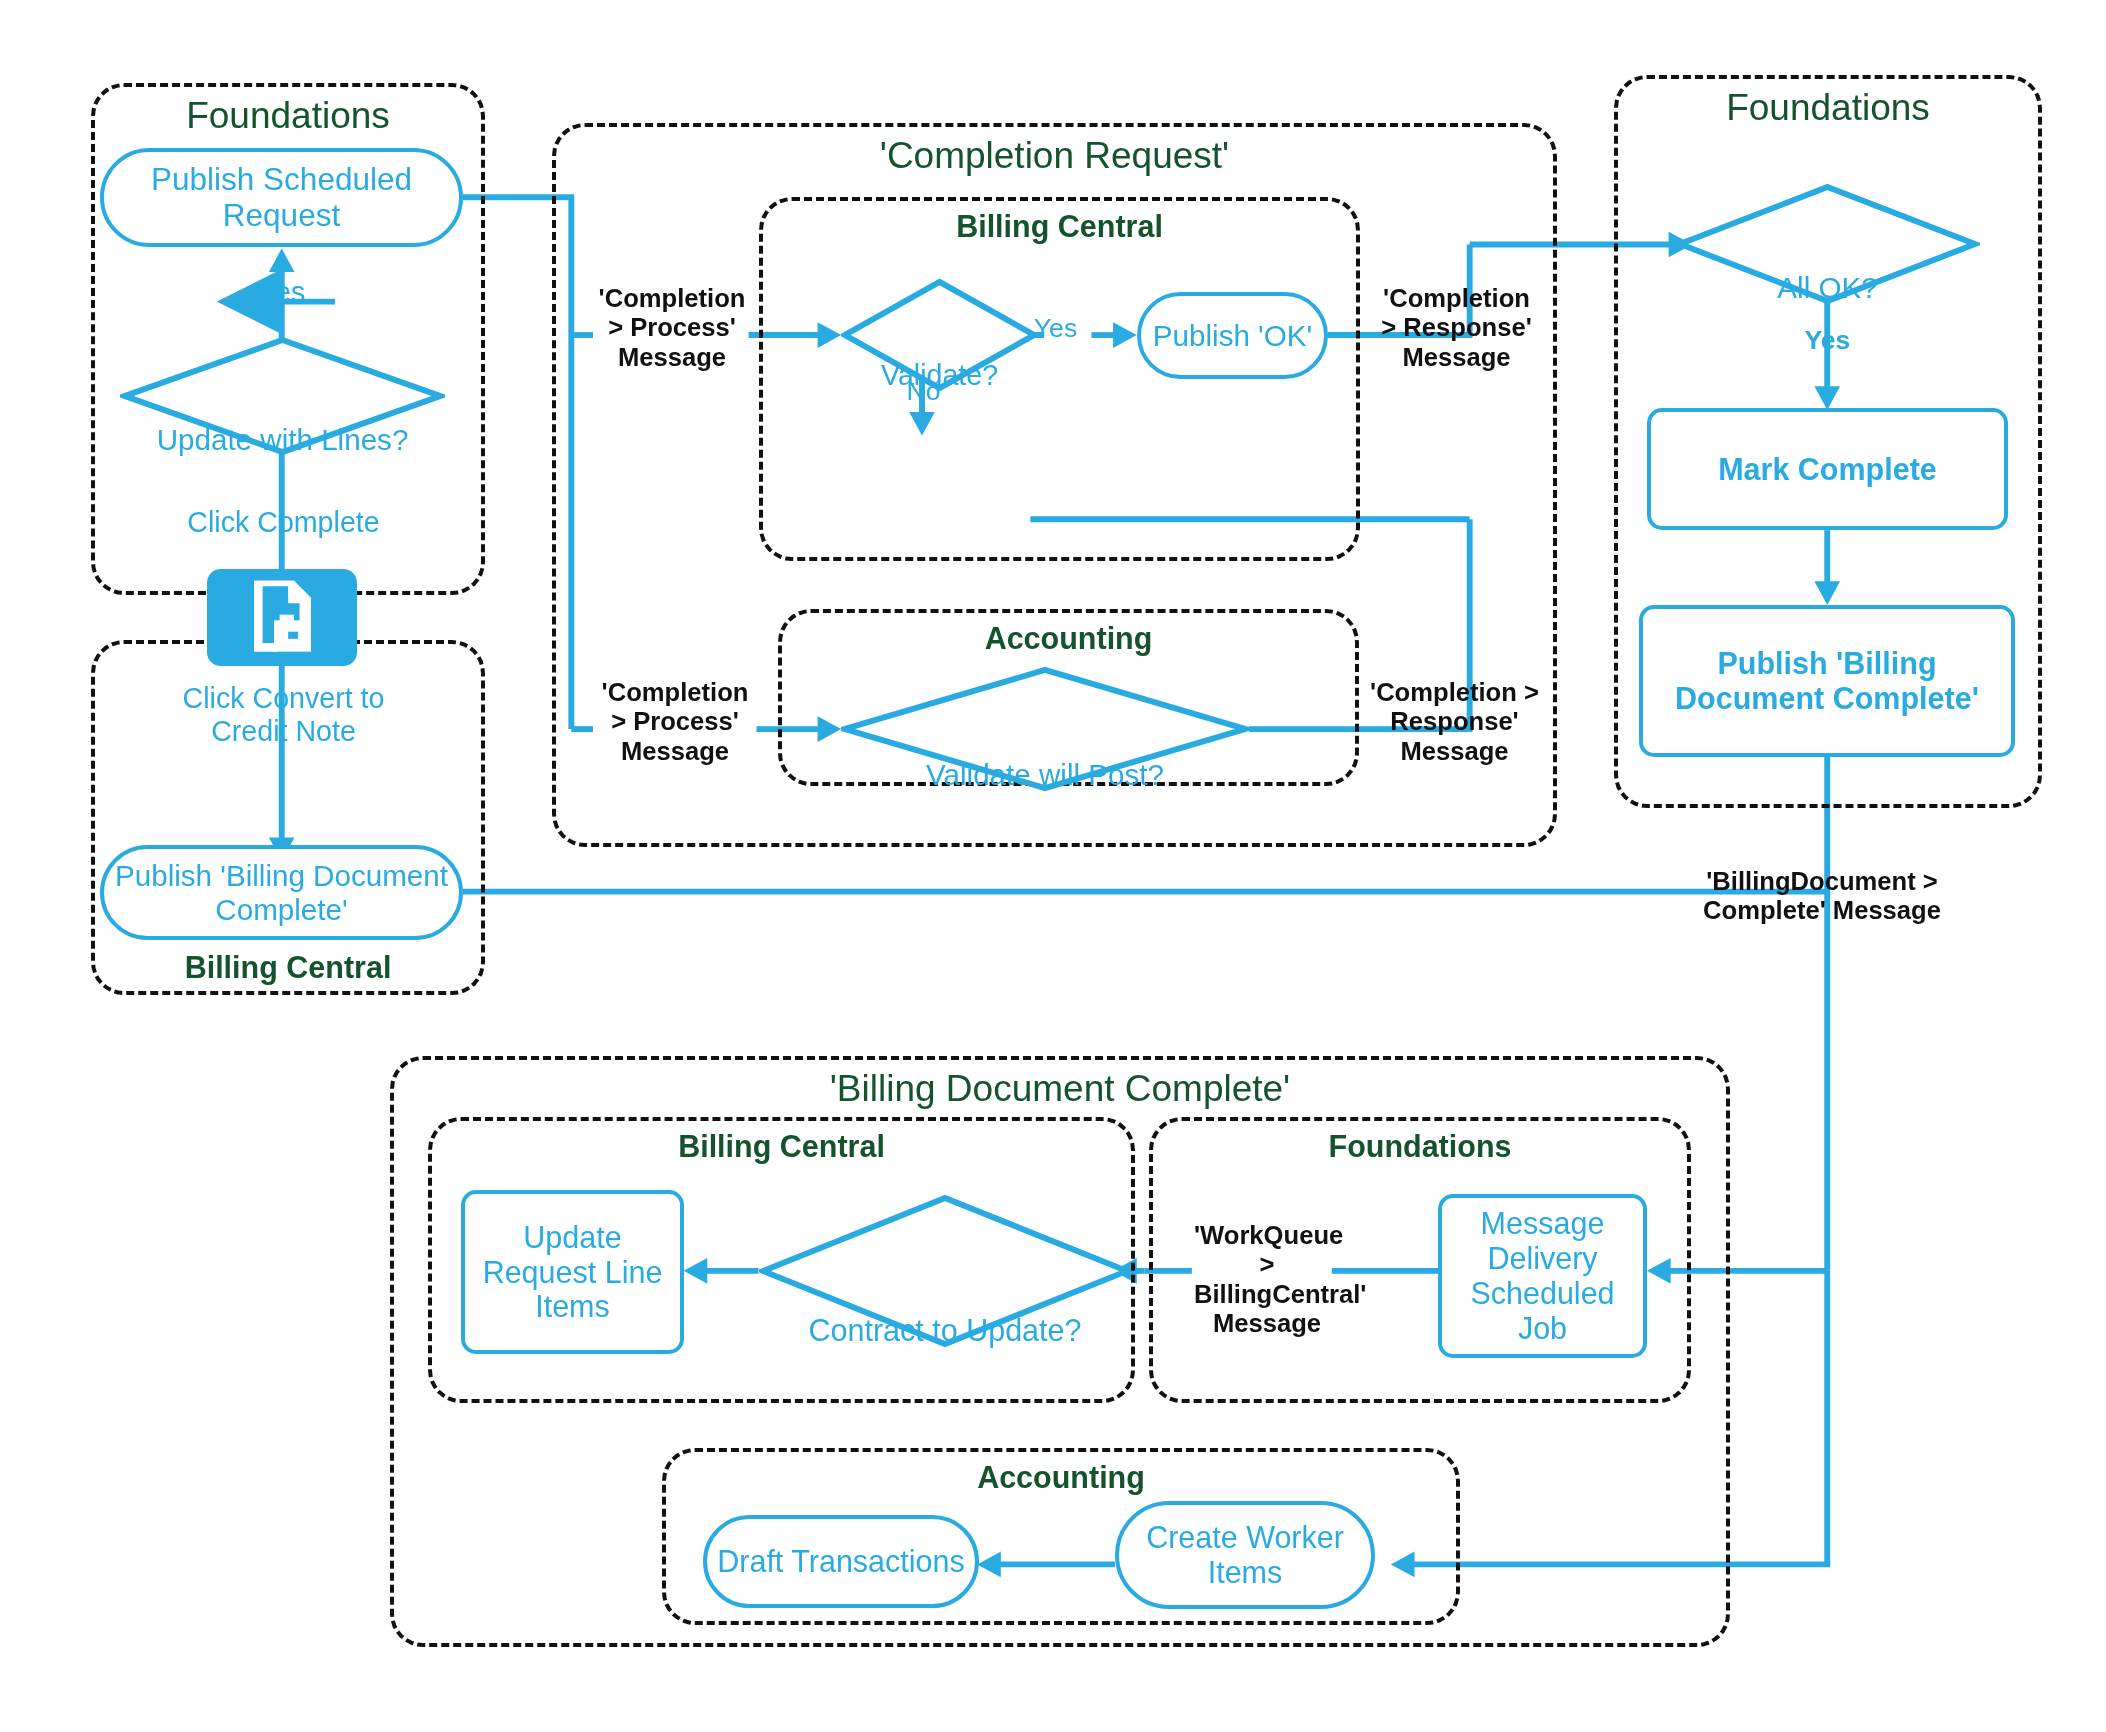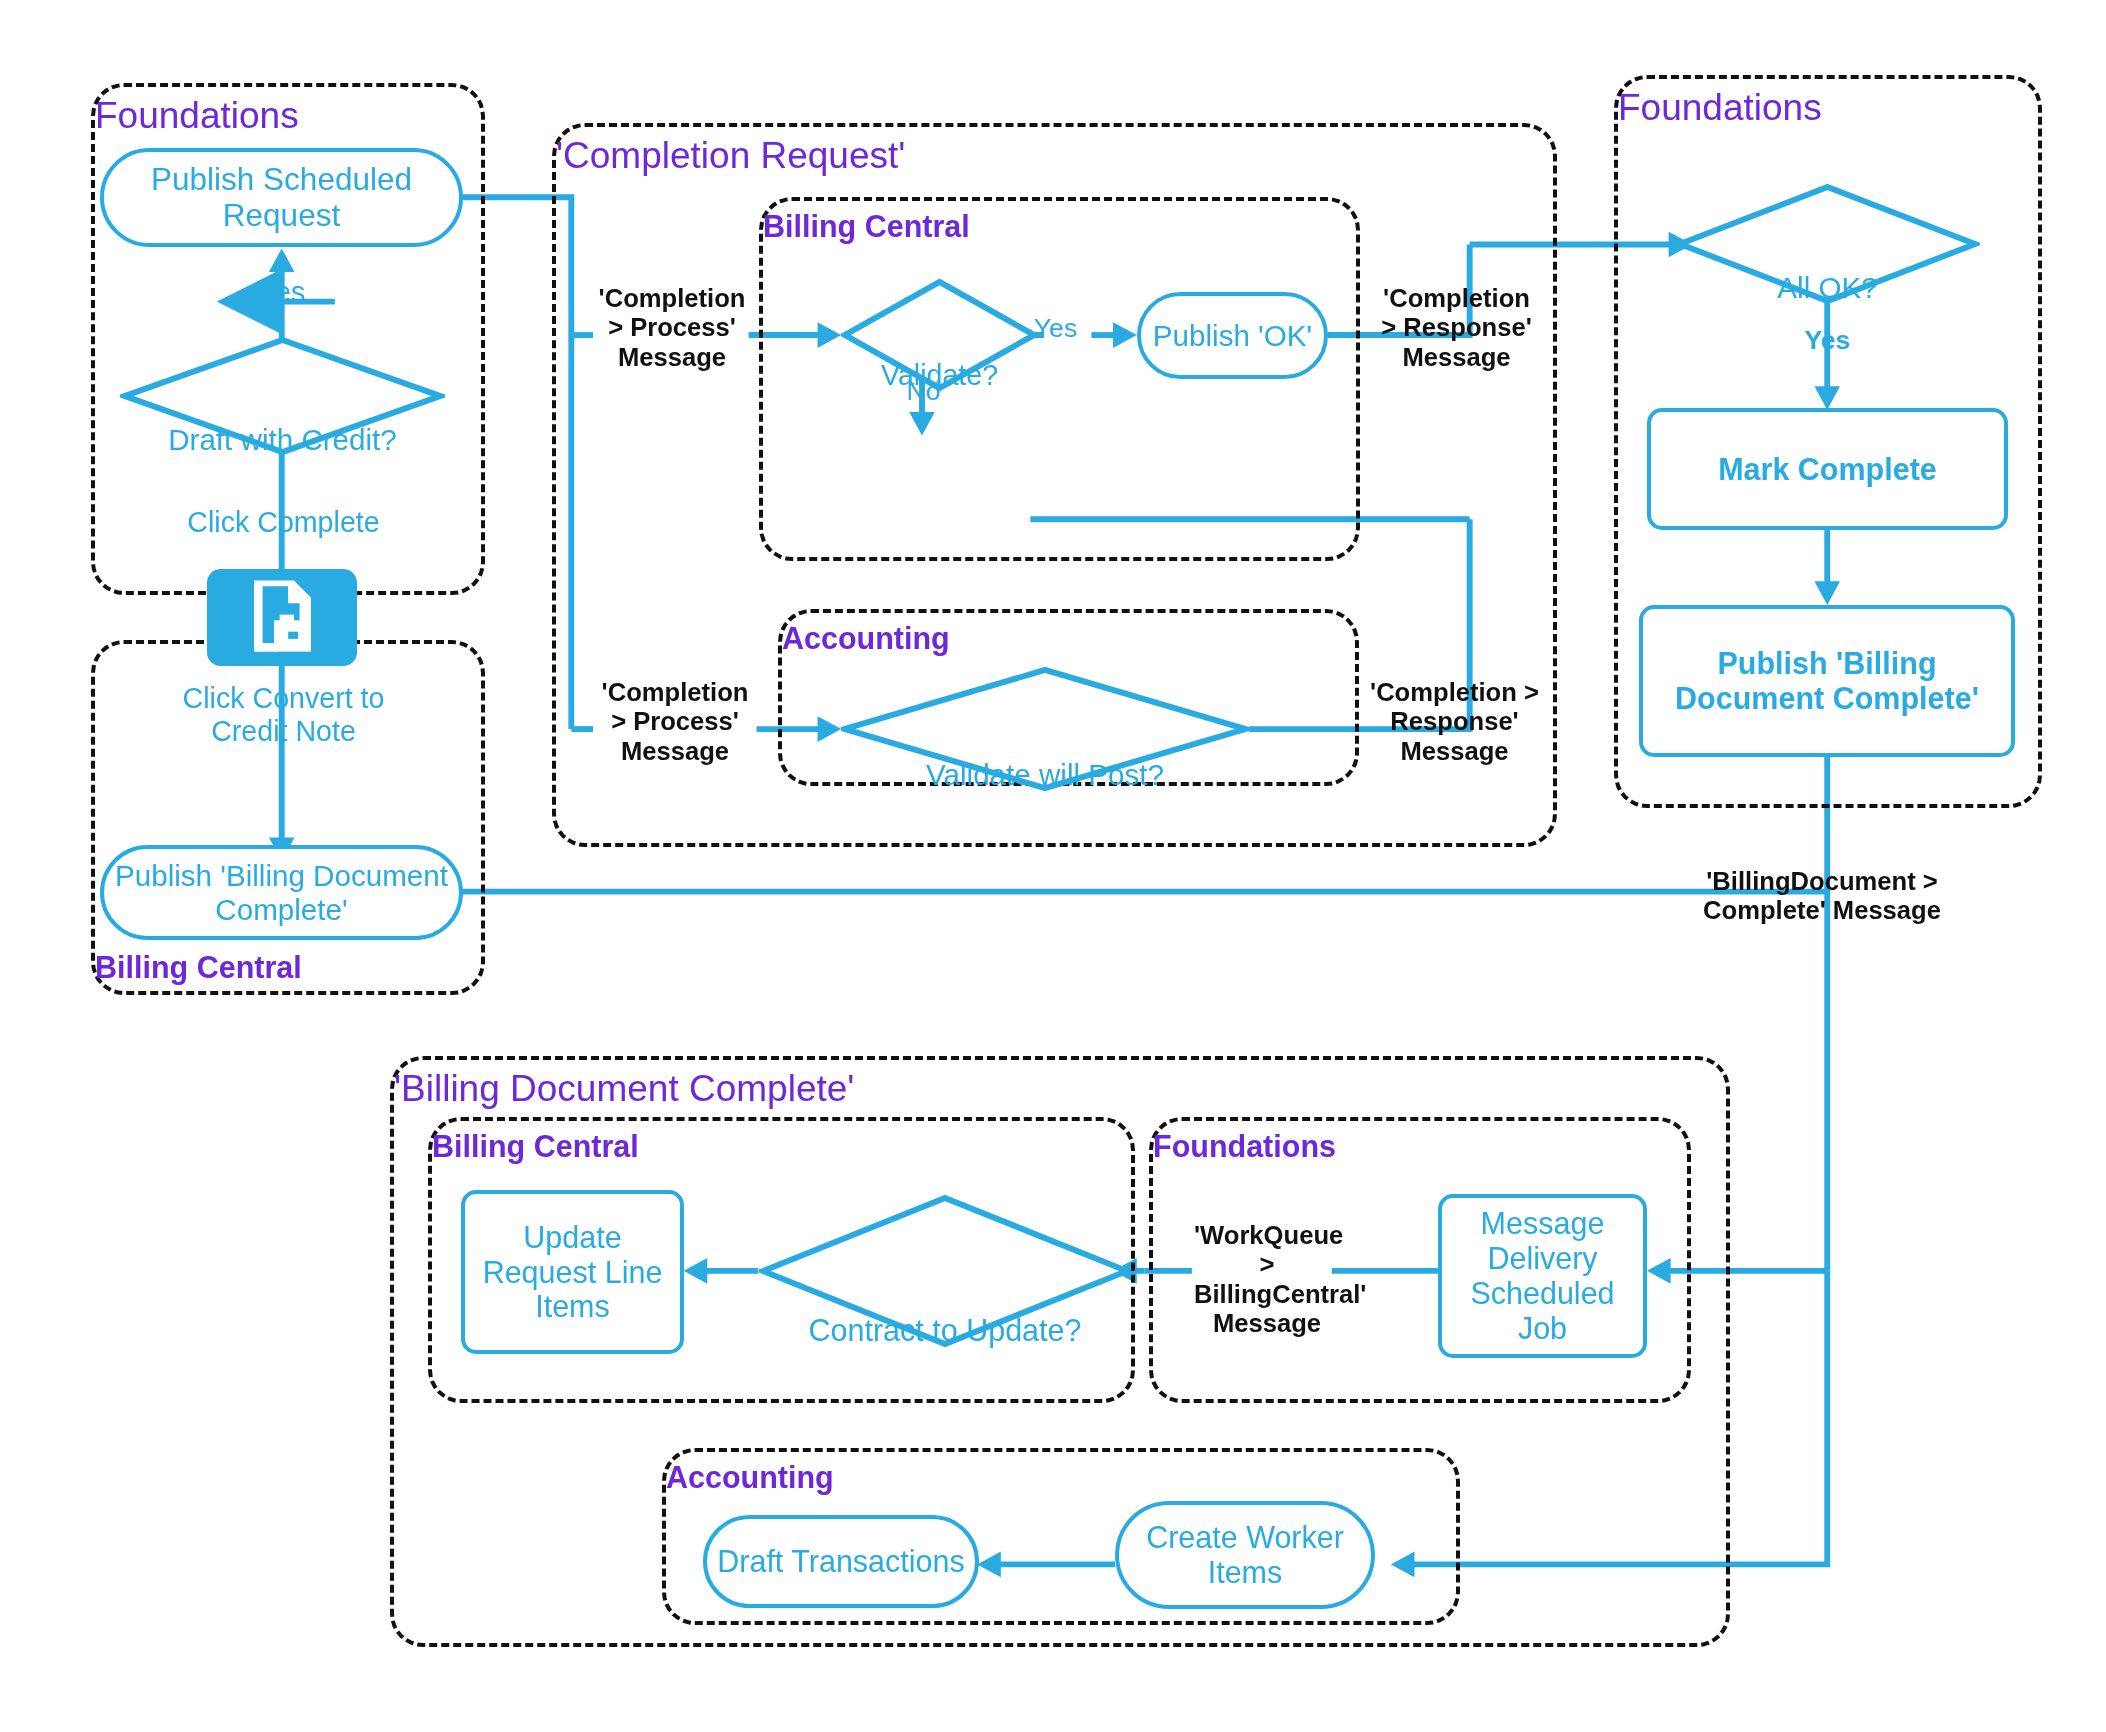--- a/index.html
+++ b/index.html
@@ -29,21 +29,22 @@
     box-sizing: border-box;
     border-radius: 33px;
     background: transparent;
   }
   .group.dashed  { border: 4.9px dashed #111111; }
   .group.dashdot { border: 4.9px dashed #111111; }
   .group-title {
     position: absolute;
     left: 0; right: 0;
     top: 7.9px;
-    color: #6d28d9;
+    text-align: center;
+    color: #14532d;
     white-space: nowrap;
   }
   .group-title.bottom {
     top: auto;
     bottom: 5.9px;
   }
   .title-lg  { font-size: 37px; font-weight: 400; }
   .title-bold{ font-size: 30.5px; font-weight: 700; }
 
   
@@ -227,21 +228,21 @@
   <div class="group dashed" style="left:662px; top:1448px; width:798px; height:177px;">
     <div class="group-title title-bold">Accounting</div>
   </div>
 
   <div class="node pill" style="left:100px; top:148px; width:363px; height:99px; font-size:31.5px;">Publish Scheduled Request</div>
 
   <div class="diamond" style="left:120px; top:335px; width:325px; height:122px; font-size:29.6px;">
     <svg viewBox="0 0 330 124" preserveAspectRatio="none">
       <polygon points="165,5 325,62 165,119 5,62" fill="#ffffff" stroke="#29ABE2" stroke-width="6"></polygon>
     </svg>
-    <span class="dlabel">Draft with Credit?</span>
+    <span class="dlabel">Update with Lines?</span>
   </div>
 
   <div class="doc-tile" style="left:207px; top:569px; width:150px; height:97px;">
     <svg width="91" height="91" viewBox="0 0 64 64">
       <path d="M12 6 H40 L52 18 V44 H44 V22 H36 V10 H18 V50 H28 V56 H12 Z" fill="#ffffff"></path>
       <path d="M36 10 L36 18 L44 18 Z" fill="#ffffff"></path>
       <rect x="30" y="30" width="10" height="6" fill="#ffffff"></rect>
       <rect x="26" y="34" width="26" height="22" fill="#ffffff"></rect>
       <rect x="36" y="42" width="7" height="5" fill="#29ABE2"></rect>
     </svg>

